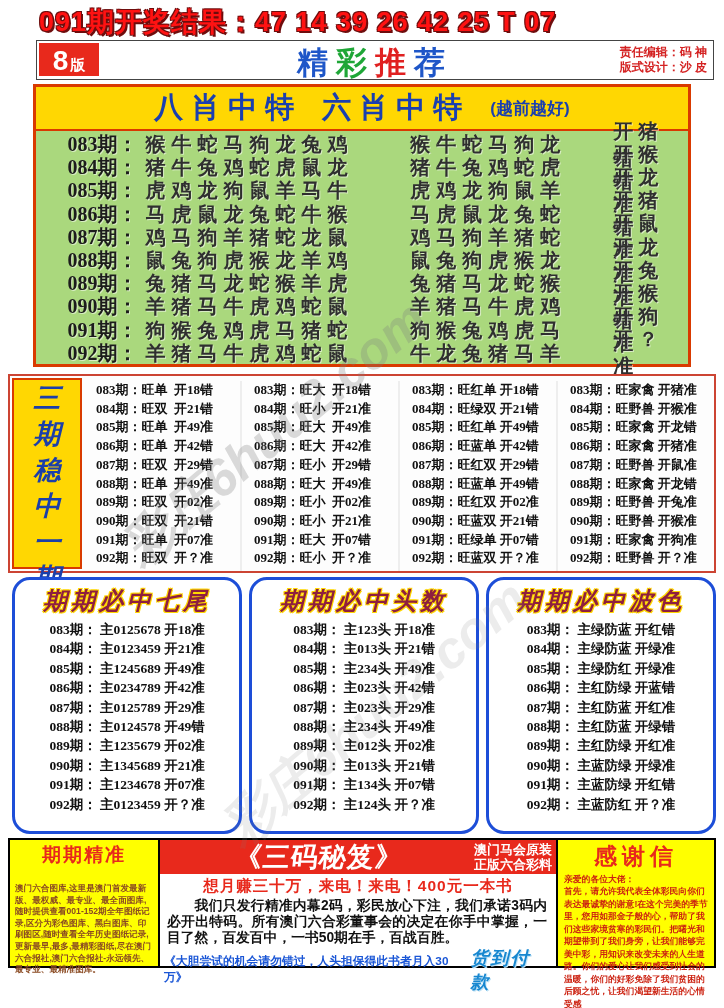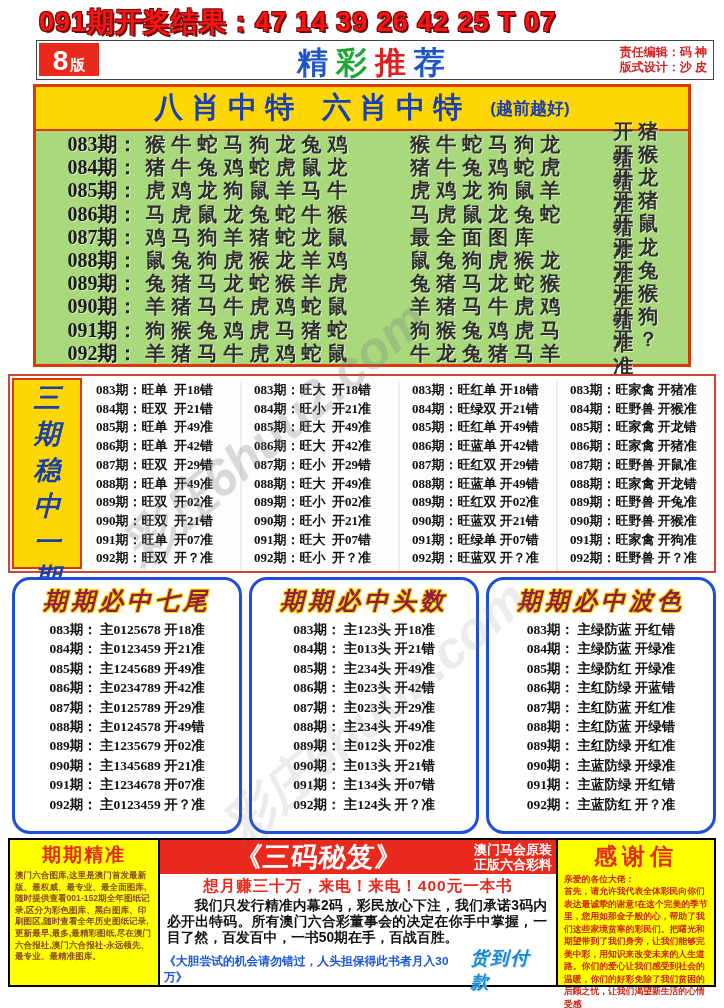--- a/index.html
+++ b/index.html
@@ -83,27 +83,27 @@
     text-align:center;margin-top:5px;font-size:24px;font-weight:bold;letter-spacing:4px;
     color:#8e1f3f;font-family:"DejaVu Serif",serif;font-style:italic;
     text-shadow:1px 1px 0 #ffd700,-1px -1px 0 #ffd700,1px -1px 0 #ffd700,-1px 1px 0 #ffd700;
   }
   .tip-rows{margin-top:3px;text-align:center;}
   .t-row{
     font-size:13.5px;line-height:19.4px;color:#111;white-space:pre;
     font-family:"Liberation Serif",serif;font-weight:bold;
   }
   
-  .bottom{position:absolute;left:8px;top:838px;width:708px;height:149px;display:flex;}
+  .bottom{position:absolute;left:8px;top:838px;width:708px;height:130px;display:flex;}
   .b-left{
     width:152px;background:#ffff00;border:2px solid #000;box-sizing:border-box;
     padding:2px 5px;
   }
   .b-left-title{color:#e8291c;font-size:19px;font-weight:bold;text-align:center;letter-spacing:2px;}
-  .b-left-body{font-size:8.6px;color:#8a4a22;line-height:1.35;margin-top:2px;font-weight:bold;}
+  .b-left-body{font-size:8.6px;color:#8a4a22;line-height:1.35;margin-top:15px;font-weight:bold;}
   .b-mid{flex:1;border:2px solid #000;border-left:none;background:#fff;box-sizing:border-box;position:relative;}
   .banner{
     background:#e8291c;height:34px;display:flex;align-items:center;padding:0 4px;color:#fff;
   }
   .banner-title{
     flex:1;text-align:center;font-size:27px;font-weight:bold;letter-spacing:1px;
     font-family:"Liberation Serif",serif;transform:skewX(-6deg);
   }
   .banner-side{font-size:13px;line-height:15px;font-weight:bold;white-space:nowrap;}
   .mid-line1{
@@ -179,21 +179,21 @@
       </div>
       <div class="z-row">
         <span class="z-p">086期：</span>
         <span class="z-e">马虎鼠龙兔蛇牛猴</span>
         <span class="z-s">马虎鼠龙兔蛇</span>
         <span class="z-r">开猪错</span>
       </div>
       <div class="z-row">
         <span class="z-p">087期：</span>
         <span class="z-e">鸡马狗羊猪蛇龙鼠</span>
-        <span class="z-s">最全面图库</span>
+        <span class="z-s">鸡马狗羊猪蛇</span>
         <span class="z-r">开鼠准</span>
       </div>
       <div class="z-row">
         <span class="z-p">088期：</span>
         <span class="z-e">鼠兔狗虎猴龙羊鸡</span>
         <span class="z-s">鼠兔狗虎猴龙</span>
         <span class="z-r">开龙准</span>
       </div>
       <div class="z-row">
         <span class="z-p">089期：</span>

